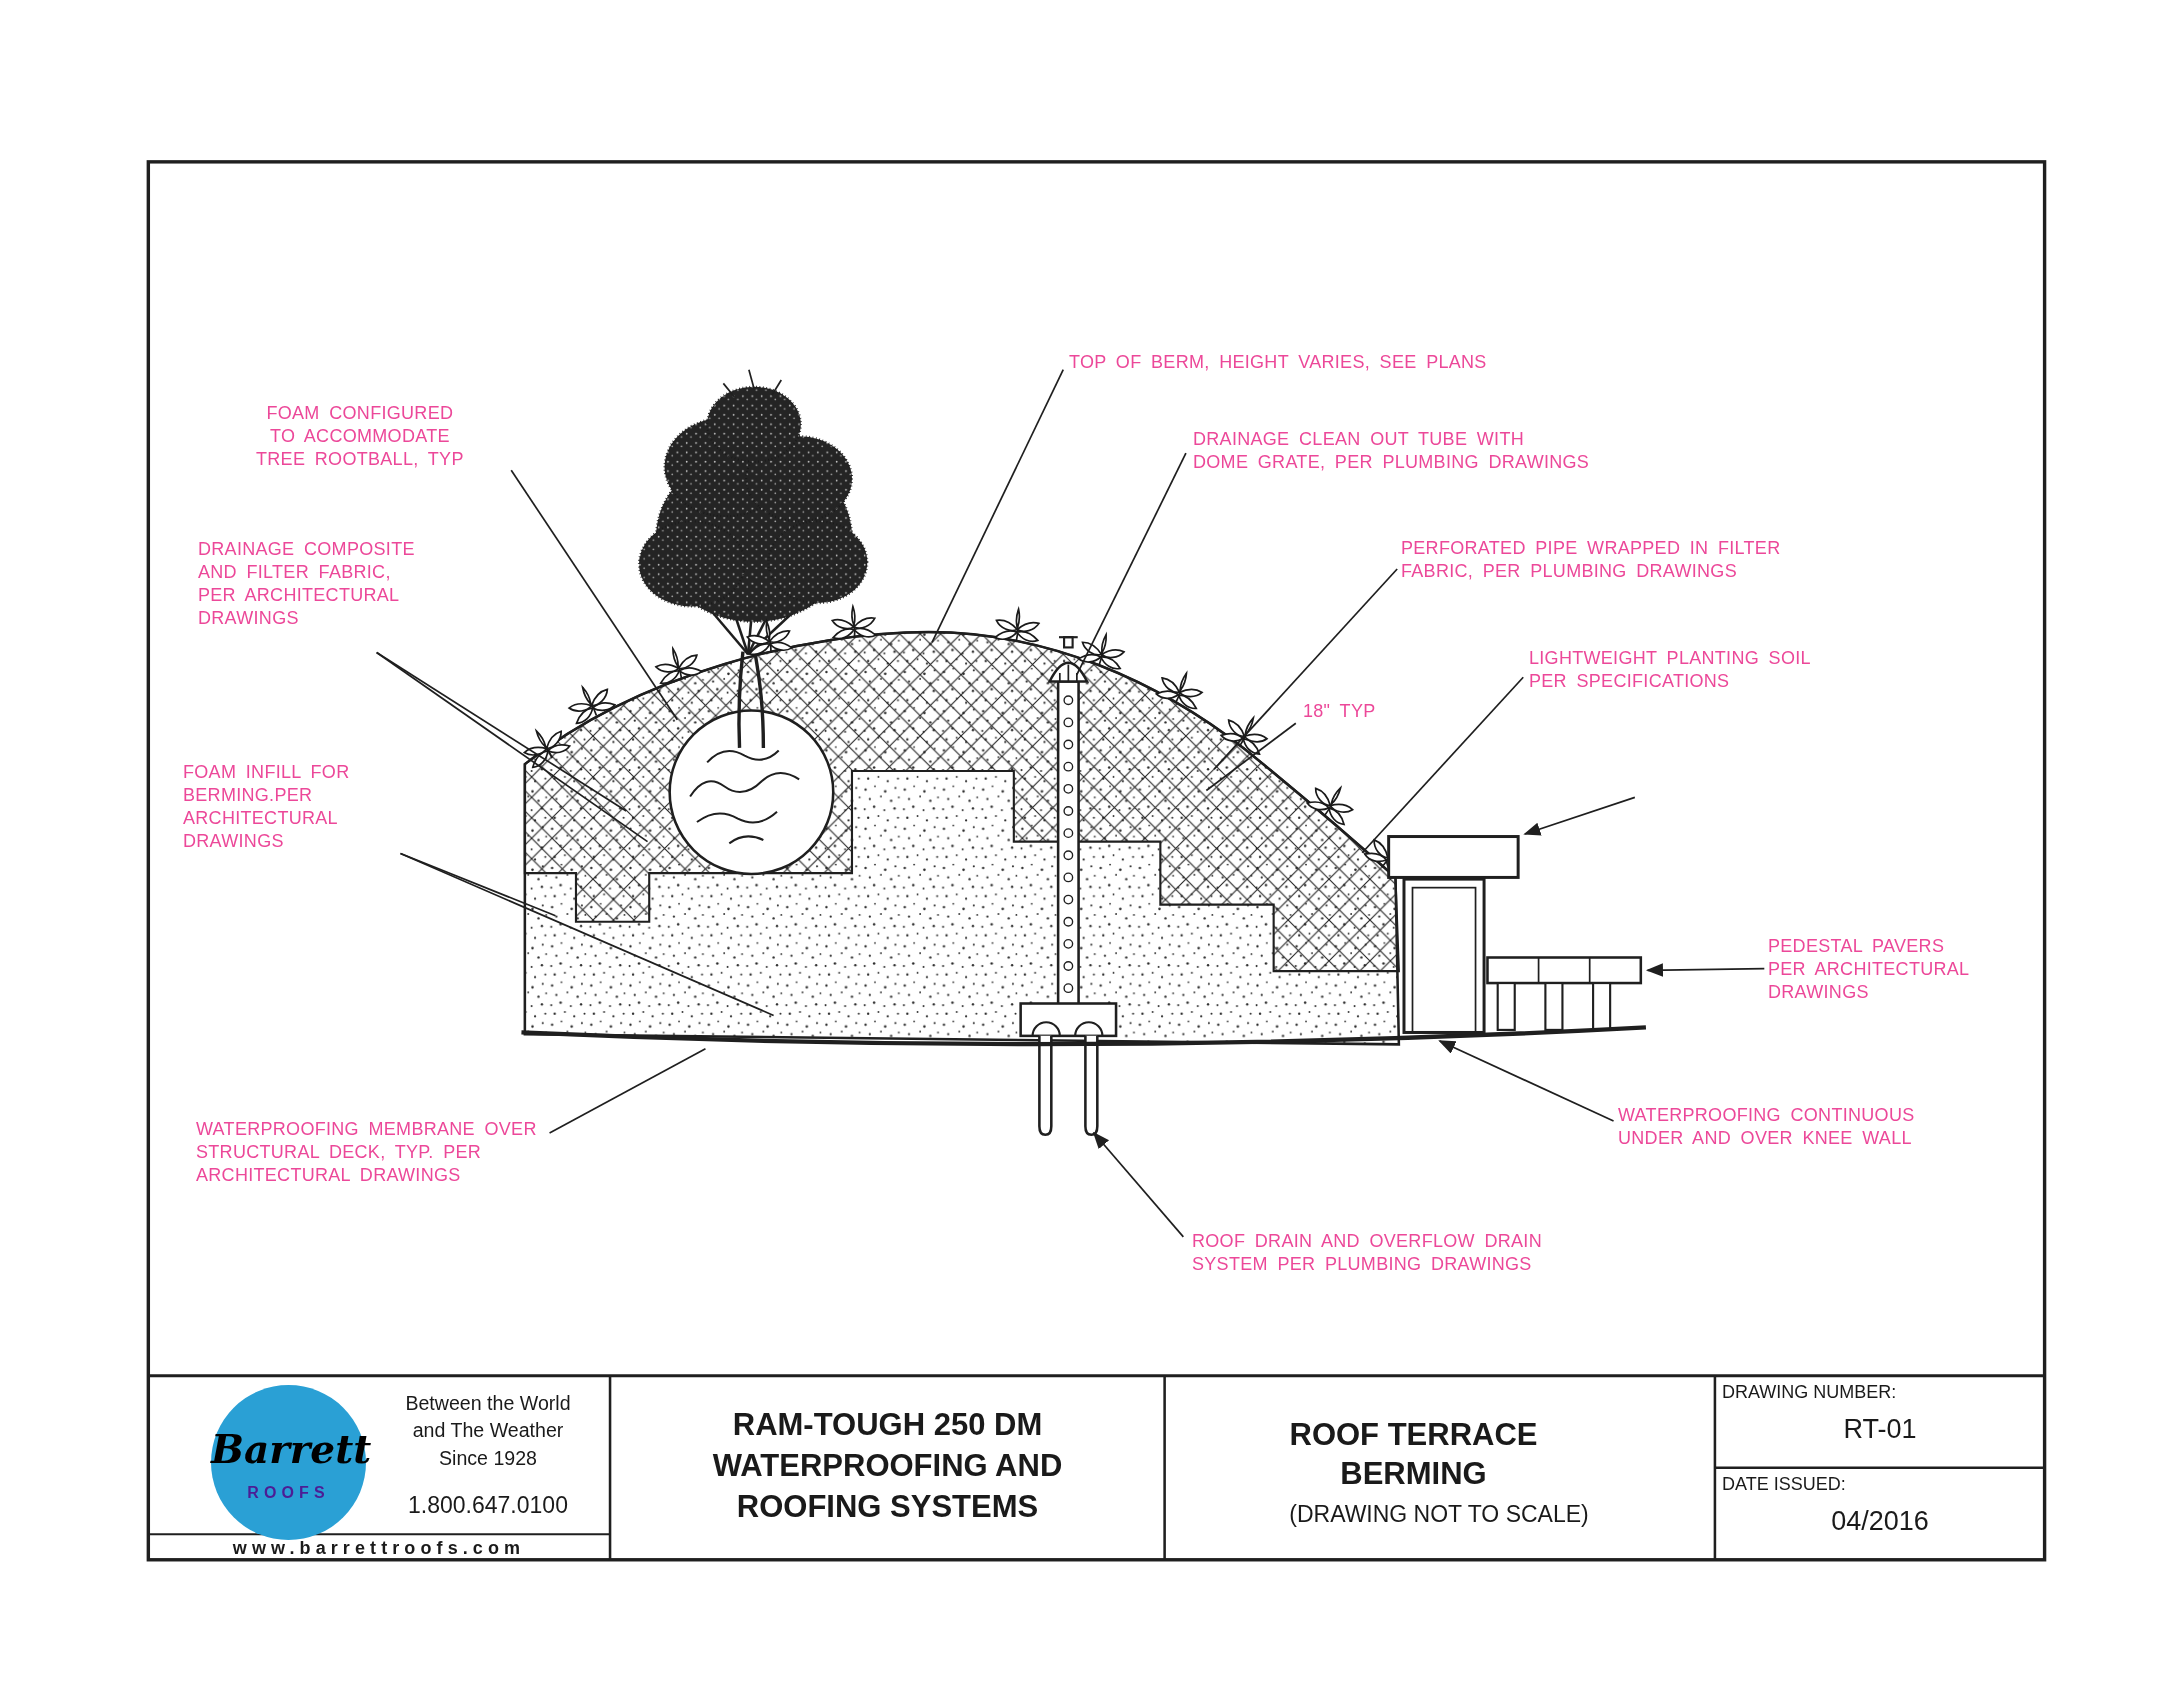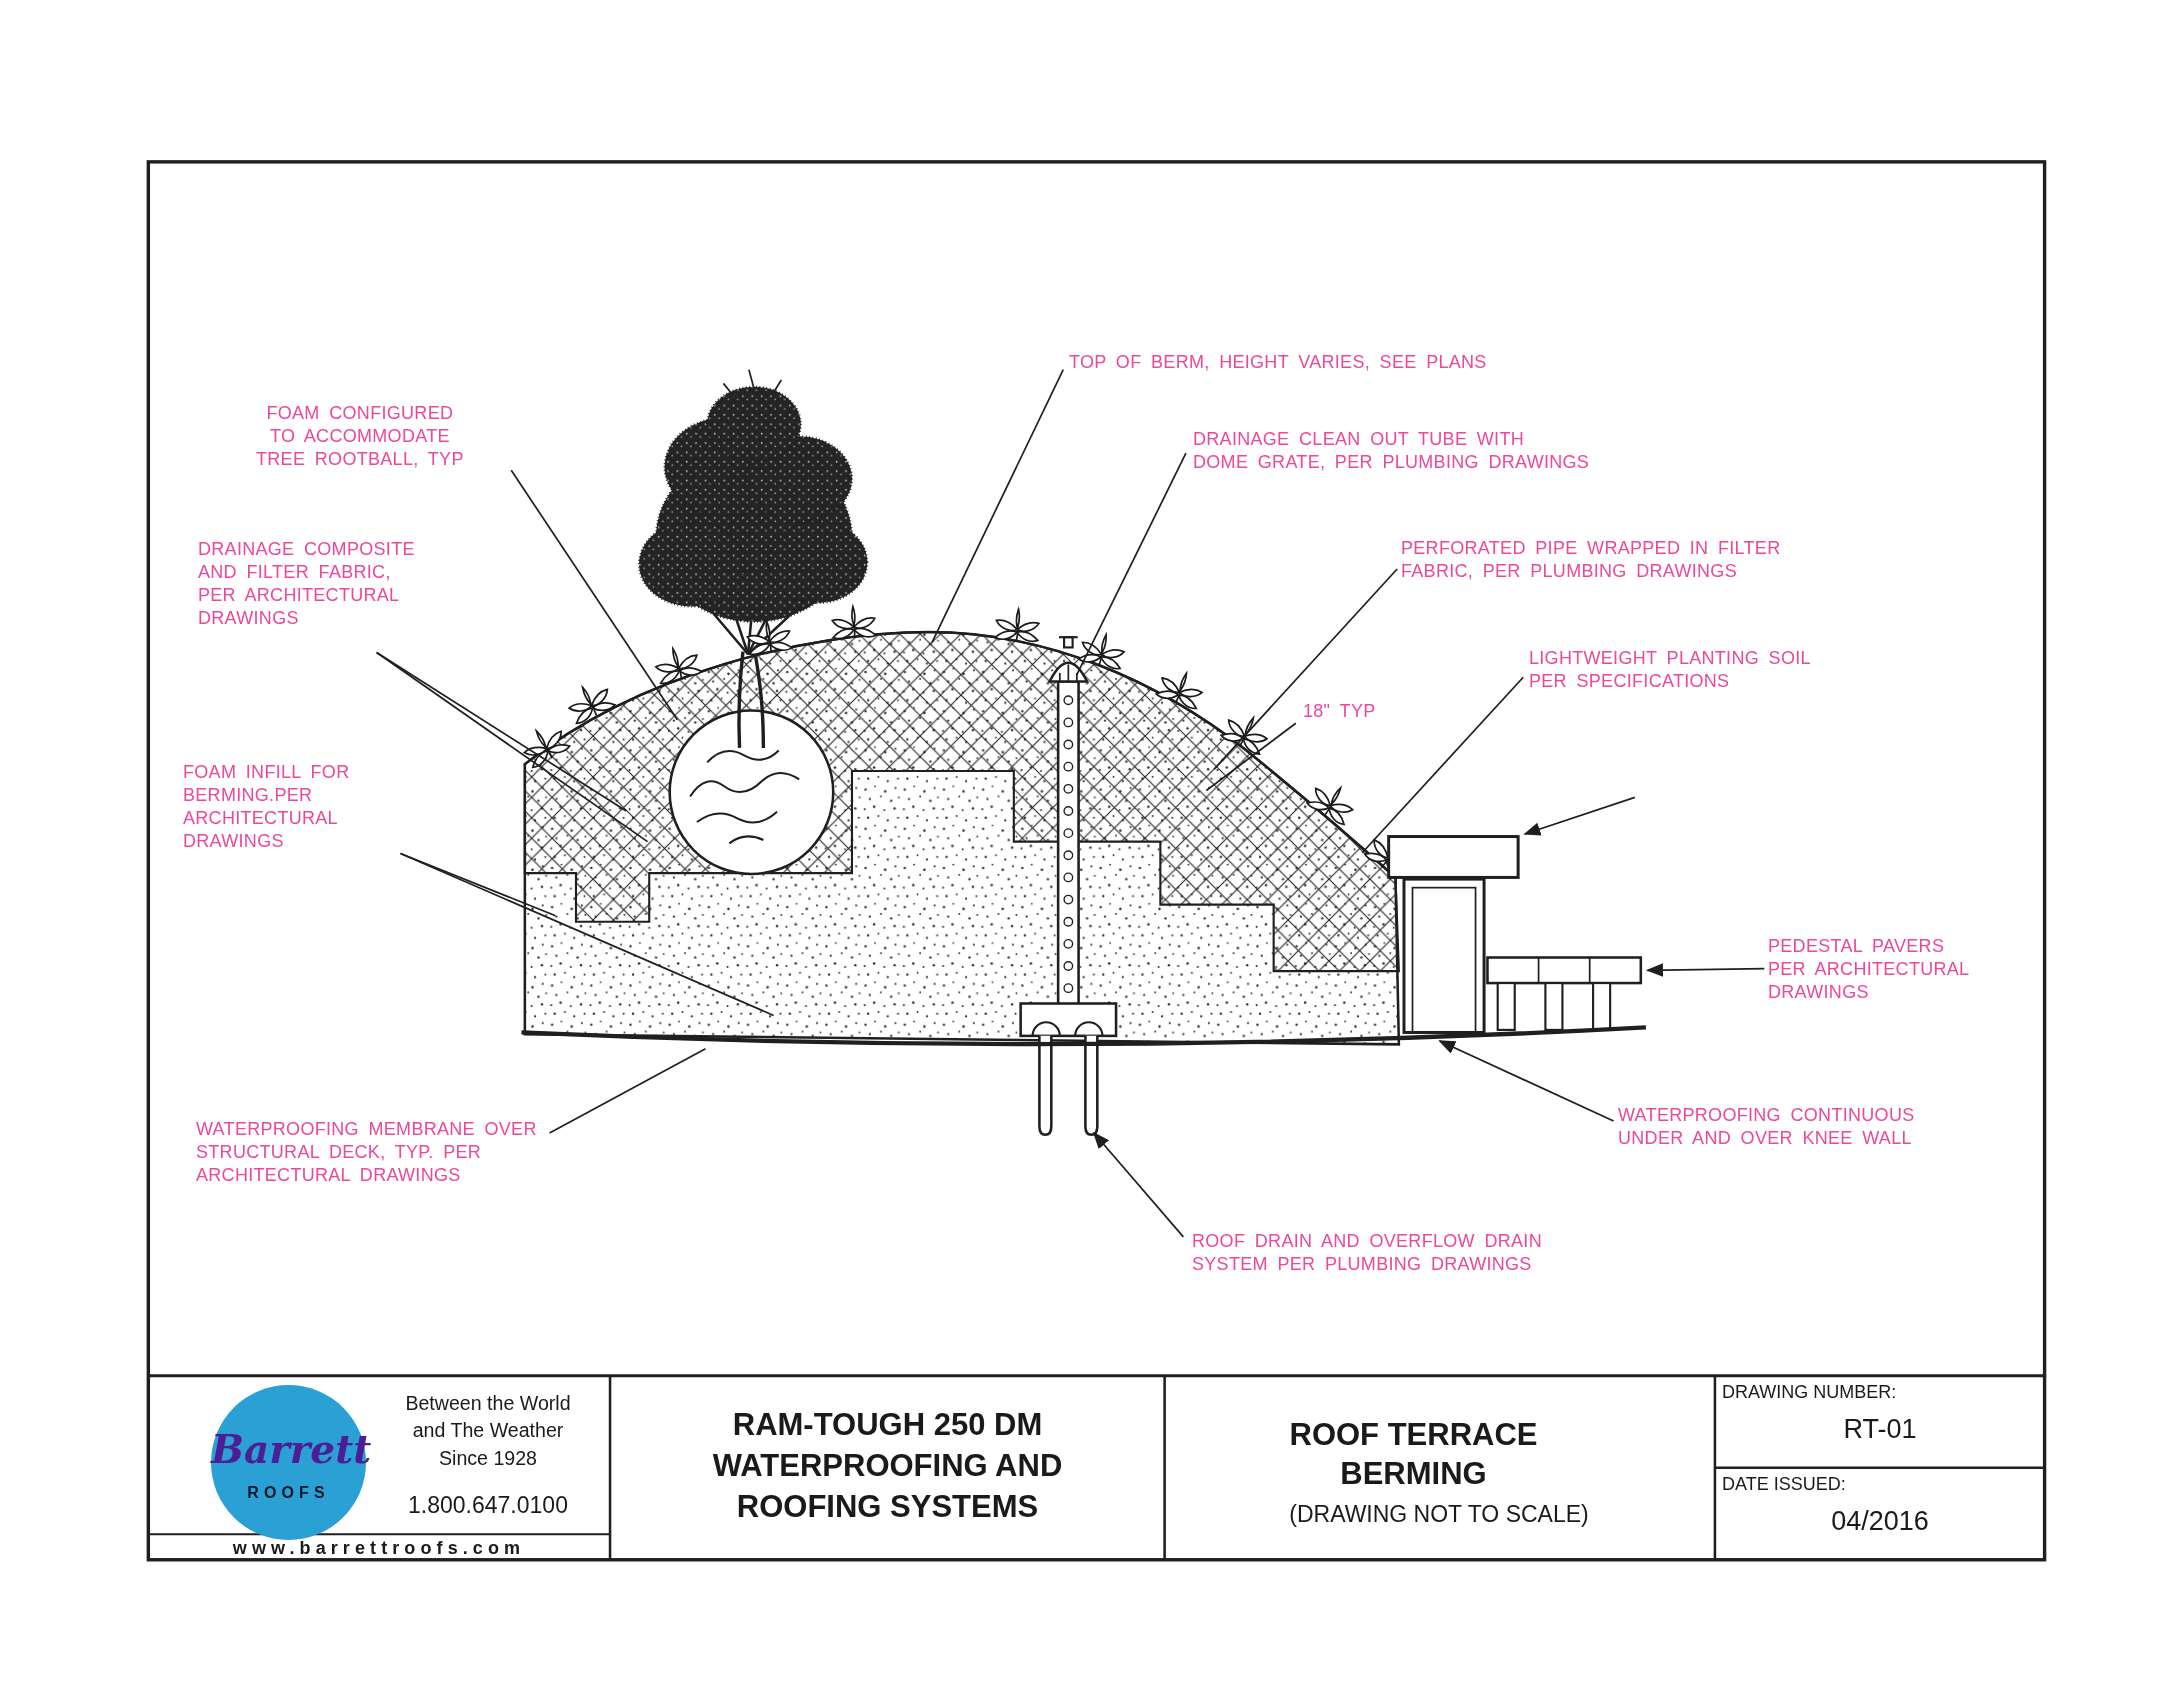--- a/index.html
+++ b/index.html
@@ -25,25 +25,25 @@
   .sheet-note{font-size:23px;text-align:center;}
   .tb-label{font-size:18px;}
   .tb-value{font-size:27px;text-align:center;}
   #logo{
     position:absolute;left:211px;top:1385px;width:155px;height:155px;
     border-radius:50%;background:#2aa0d5;
   }
   #logo .logo-name{
     position:absolute;left:0;top:41px;width:155px;text-align:center;
     font-family:"DejaVu Serif",serif;font-style:italic;font-weight:bold;
-    font-size:39px;color:#4c1d95;
+    font-size:39px;color:#000000;
   }
   #logo .logo-sub{
     position:absolute;left:0;top:99px;width:155px;text-align:center;
-    font-size:16px;letter-spacing:5.1px;color:#0f172a;font-weight:bold;
+    font-size:16px;letter-spacing:5.1px;color:#4c1d95;font-weight:bold;
   }
 </style>
 </head>
 <body>
 
 <div id="sheet">
 
   <svg id="drawing-svg" viewBox="0 0 2560 1978">
     <defs>
       <pattern id="crosshatch" width="24" height="24" patternUnits="userSpaceOnUse">

